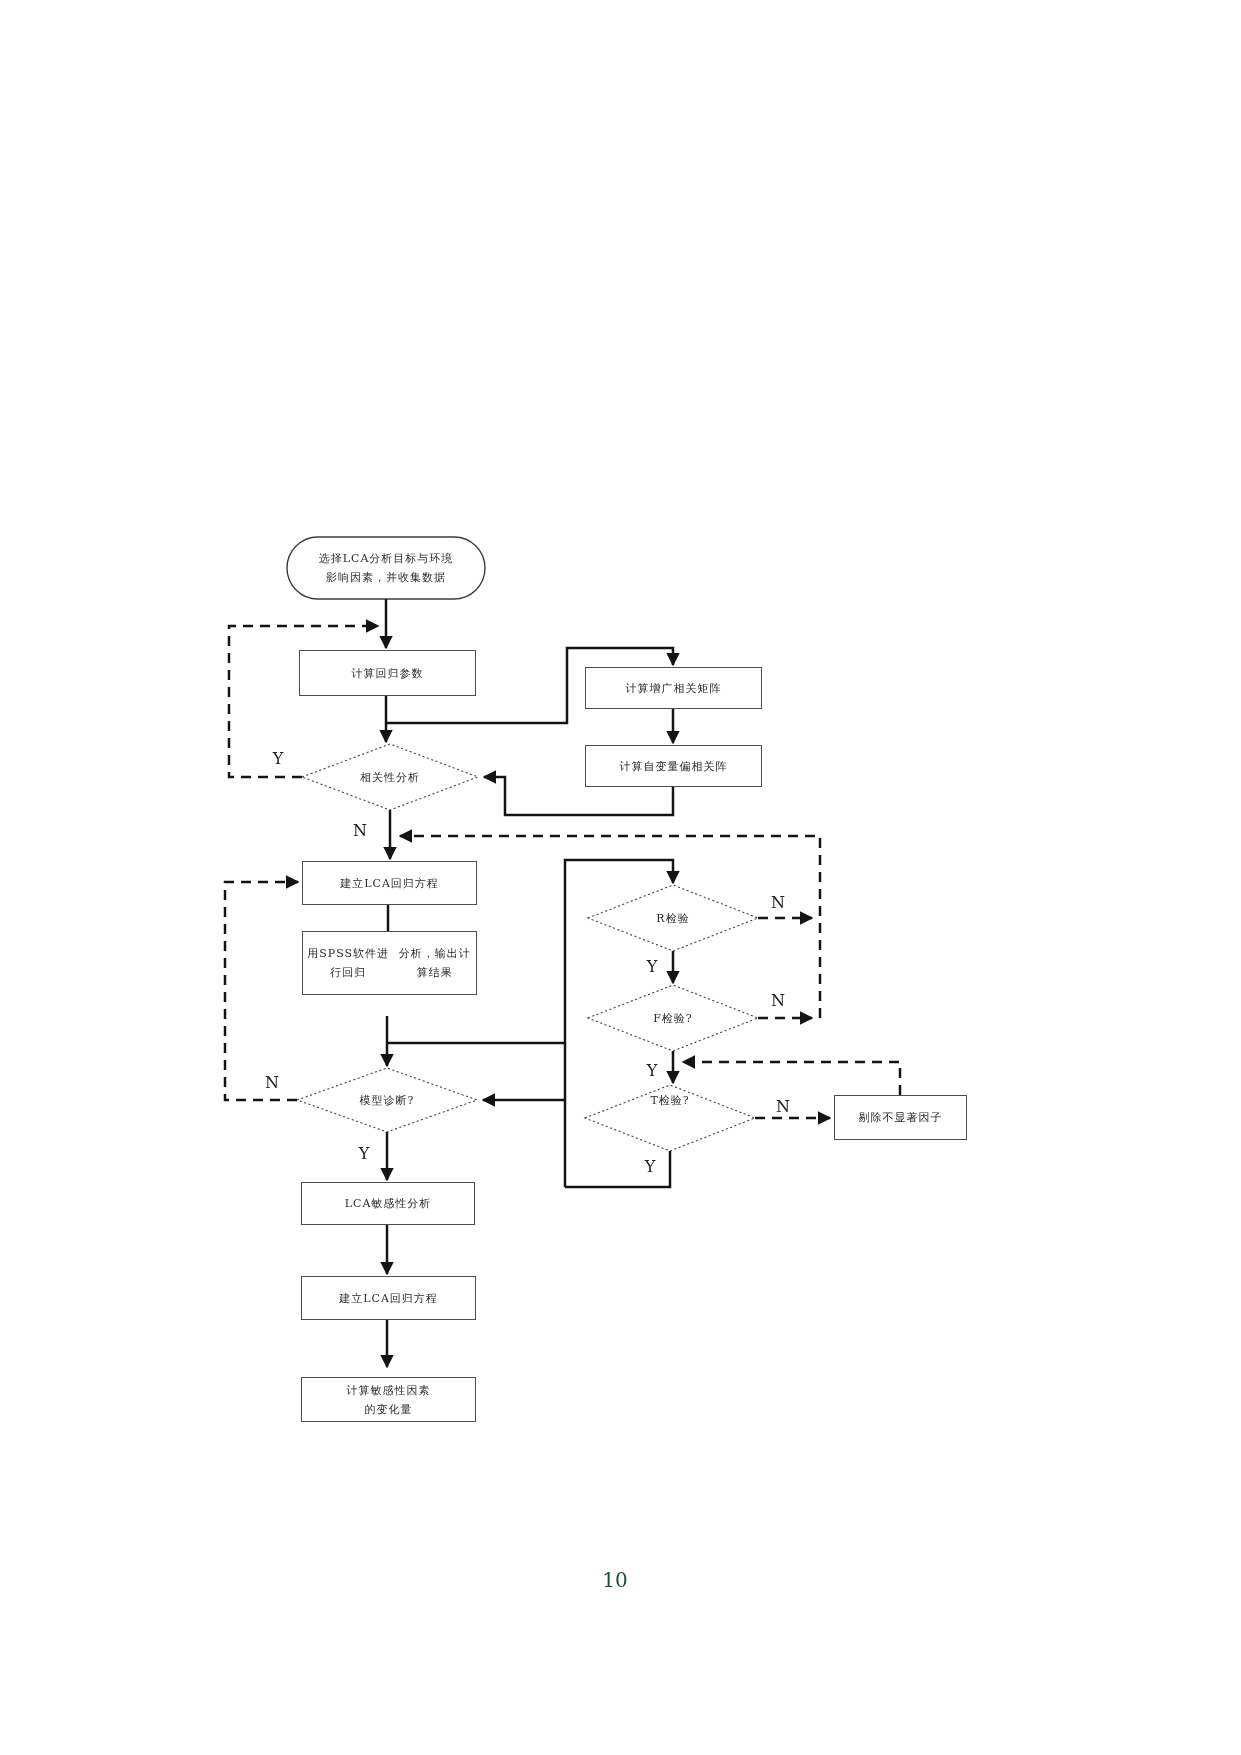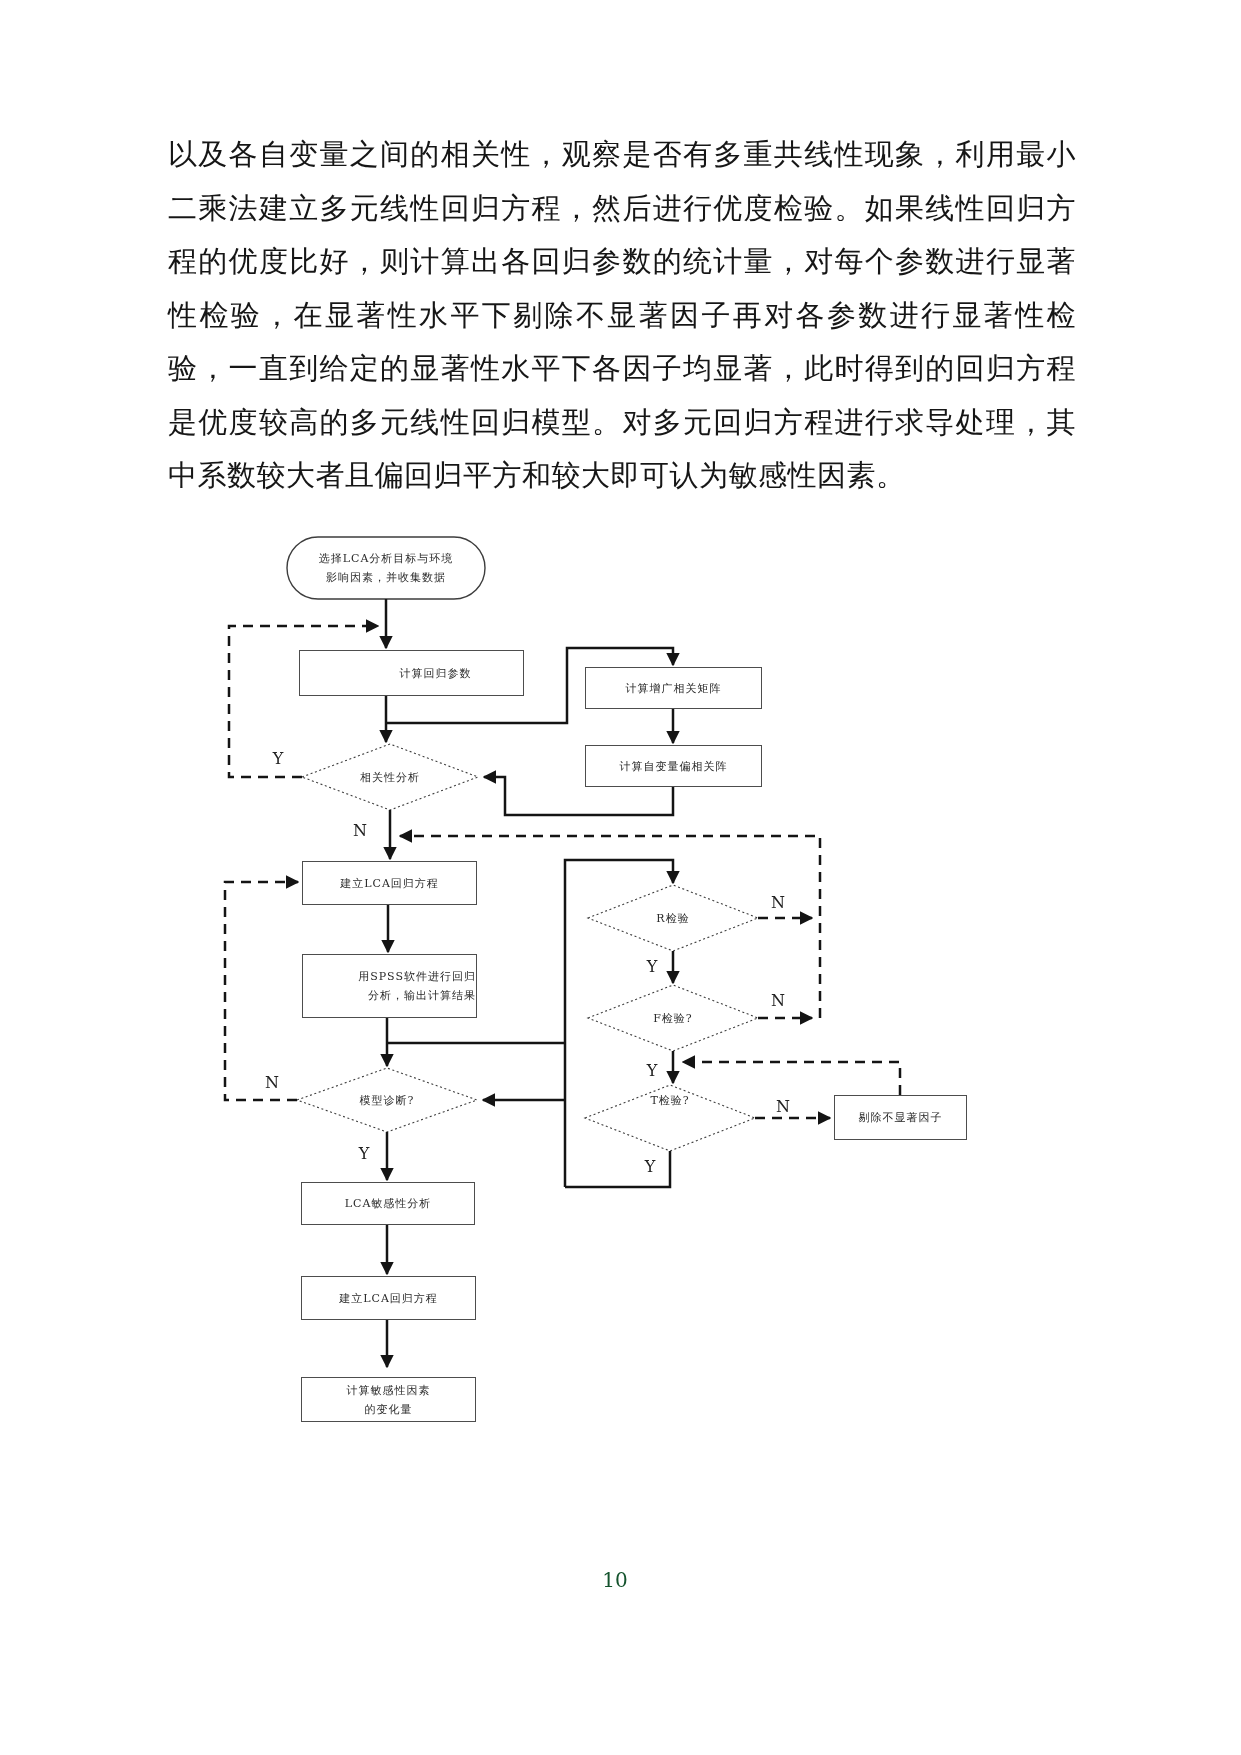--- a/index.html
+++ b/index.html
@@ -33,21 +33,20 @@
   .pageno{
     position:absolute;left:615px;top:1568px;transform:translateX(-50%);
     font-size:20px;color:#14532d;
   }
 </style>
 </head>
 <body>
 
 <div class="page">
 
-  <div class="para">以及各自变量之间的相关性，观察是否有多重共线性现象，利用最小二乘法建立多元线性回归方程，然后进行优度检验。如果线性回归方程的优度比好，则计算出各回归参数的统计量，对每个参数进行显著性检验，在显著性水平下剔除不显著因子再对各参数进行显著性检验，一直到给定的显著性水平下各因子均显著，此时得到的回归方程是优度较高的多元线性回归模型。对多元回归方程进行求导处理，其中系数较大者且偏回归平方和较大即可认为敏感性因素。</div>
 
   <div class="flow">
 
     <svg width="900" height="940" viewBox="0 0 900 940">
       <defs>
         <marker id="ah" viewBox="0 0 10 10" refX="9" refY="5" markerWidth="5.5" markerHeight="5.5" orient="auto-start-reverse">
           <path d="M0,0 L10,5 L0,10 z" fill="#141414"></path>
         </marker>
       </defs>
 
@@ -90,29 +89,29 @@
         <path d="M750,595 V562 H533" marker-end="url(#ah)"></path>
         <path d="M147,600 H75 V382 H148" marker-end="url(#ah)"></path>
       </g>
     </svg>
 
     <div class="fnode" style="left:137px;top:37px;width:198px;height:62px;flex-direction:column;">
       <span>选择LCA分析目标与环境</span>
       <span>影响因素，并收集数据</span>
     </div>
 
-    <div class="fnode fbox" style="left:149px;top:150px;width:175px;height:44px;padding-left:48px;">计算回归参数</div>
+    <div class="fnode fbox" style="left:149px;top:150px;width:175px;height:44px;">计算回归参数</div>
 
     <div class="fnode fbox" style="left:435px;top:167px;width:175px;height:40px;">计算增广相关矩阵</div>
 
     <div class="fnode fbox" style="left:435px;top:245px;width:175px;height:40px;">计算自变量偏相关阵</div>
 
     <div class="fnode fbox" style="left:152px;top:361px;width:173px;height:42px;">建立LCA回归方程</div>
 
-    <div class="fnode fbox" style="left:152px;top:454px;width:173px;height:62px;flex-direction:column;align-items:flex-end;">
+    <div class="fnode fbox" style="left:152px;top:431px;width:173px;height:62px;flex-direction:row;">
       <span>用SPSS软件进行回归</span>
       <span>分析，输出计算结果</span>
     </div>
 
     <div class="fnode fbox" style="left:684px;top:595px;width:131px;height:43px;">剔除不显著因子</div>
 
     <div class="fnode fbox" style="left:151px;top:682px;width:172px;height:41px;">LCA敏感性分析</div>
 
     <div class="fnode fbox" style="left:151px;top:776px;width:173px;height:42px;">建立LCA回归方程</div>
 

